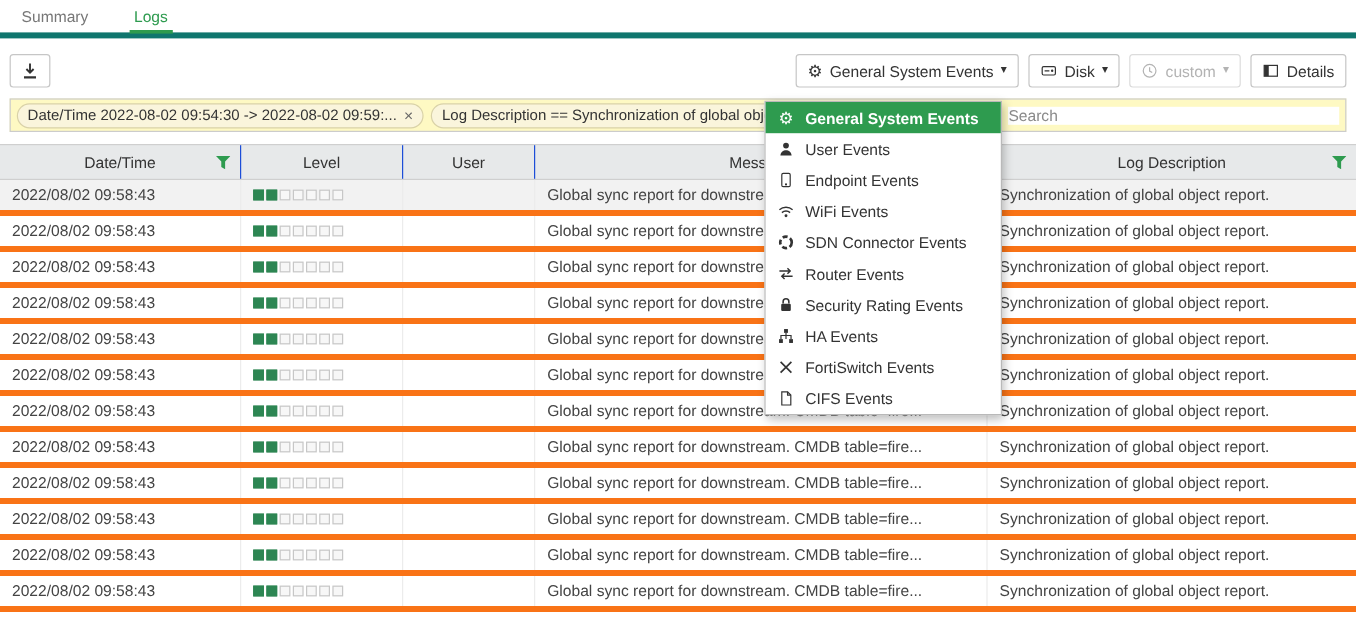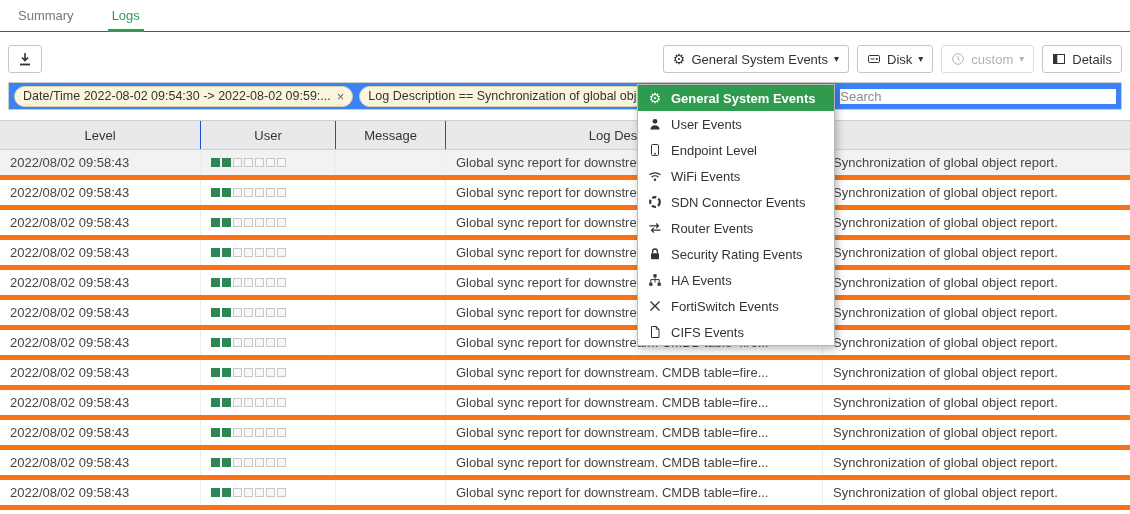--- a/index.html
+++ b/index.html
@@ -1,38 +1,38 @@
 <!DOCTYPE html>
 <html style="--accent: #2e9b4f; --level-on: #2d8653; --chip-bg: #faf5dc;"><head>
 <meta charset="utf-8">
 <style>
   * { margin:0; padding:0; box-sizing:border-box; }
   html,body { width:1130px; height:514px; overflow:hidden; background:#fff;
     font-family:"Liberation Sans","DejaVu Sans",sans-serif; font-size:13px; color:#333; }
   .app { position:relative; width:1130px; height:514px; }
 
   
-  .tabbar { height:32px; border-bottom:1px solid #0f766e; display:flex; align-items:stretch; padding-left:14px; gap:30px; }
+  .tabbar { height:32px; border-bottom:5px solid #0f766e; display:flex; align-items:stretch; padding-left:14px; gap:30px; }
   .tab { display:flex; align-items:center; padding:0 4px; color:#777; cursor:pointer; position:relative; }
   .tab.active { color:var(--accent); }
   .tab.active::after { content:""; position:absolute; left:0; right:0; bottom:-1px; height:3px; background:var(--accent); }
 
   
   .toolbar { position:absolute; top:44px; left:8px; right:8px; height:30px; display:flex; justify-content:space-between; align-items:center; }
   .toolbar-right { display:flex; gap:8px; }
   .btn { height:28px; display:inline-flex; align-items:center; gap:6px; padding:0 9px; background:#fff;
     border:1px solid #c6c6c6; border-radius:3px; font-size:13px; color:#333; cursor:pointer; font-family:inherit; }
   .btn .icon { display:inline-flex; align-items:center; line-height:1; }
   .btn.disabled { color:#b3b3b3; border-color:#dcdcdc;text-align:center; }
   .btn.disabled .icon svg { stroke:#b3b3b3; }
   .caret { font-size:10px; line-height:1; }
   .gear-glyph { font-size:14px; line-height:1; }
 
   
-  .filterbar { position:absolute; top:82px; left:8px; right:8px; height:28px; border:1px solid #ccc; background:#3b82f6;
+  .filterbar { position:absolute; top:82px; left:8px; right:8px; height:28px; border:1px solid #ccc; background:#fef9c3;
     display:flex; align-items:center; gap:21px; padding:0 5px; }
   .chip { display:inline-flex; align-items:center; gap:6px; height:21px; padding:0 8px; background:var(--chip-bg);
     border:1px solid #d9d2a8; border-radius:11px; font-size:12.5px; color:#333; white-space:nowrap; }
   .chip-wide { width:406px; overflow:hidden; }
   .chip-wide .chip-label { flex:1; overflow:hidden; }
   .chip-close { color:#666; cursor:pointer; font-size:13px; line-height:1; }
   .addfilter { display:inline-flex; cursor:pointer; }
   .searchwrap { display:flex; align-items:center; gap:5px; flex:1; color:#555; }
   .search-input { border:none; outline:none; flex:1; font-size:13px; font-family:inherit; color:#333; }
   .search-input::placeholder { color:#8a8a8a; }
@@ -143,20 +143,28 @@
             <path d="M9 9l3.5 3.5" stroke="#555" stroke-width="1.5"></path>
           </svg>
         </span>
       <input class="search-input" type="text" placeholder="Search" style="">
     </span>
   </div>
 
   <div class="table">
     <div class="thead">
         <div class="th">
+          <span>Date/Time</span>
+          <span class="funnel">
+            <svg viewBox="0 0 12 11" width="12" height="11">
+              <path d="M0 0h12L7.6 4.6V11L4.4 9.2V4.6Z" fill="currentColor"></path>
+            </svg>
+          </span>
+        </div>
+        <div class="th">
           <span>Level</span>
         </div>
         <div class="th">
           <span>User</span>
         </div>
         <div class="th">
           <span>Message</span>
         </div>
         <div class="th">
           <span>Log Description</span>
@@ -365,21 +373,21 @@
         </span>
         <span>User Events</span>
       </div>
       <div class="menu-item">
         <span class="mi-icon">
           <svg viewBox="0 0 14 14" width="14" height="14">
             <rect x="3.5" y="1.5" width="7" height="11" rx="1.2" fill="none" stroke="currentColor"></rect>
             <circle cx="7" cy="10.7" r=".9" fill="currentColor"></circle>
           </svg>
         </span>
-        <span>Endpoint Level</span>
+        <span>Endpoint Events</span>
       </div>
       <div class="menu-item">
         <span class="mi-icon">
           <svg viewBox="0 0 14 14" width="14" height="14">
             <path d="M1.5 5.8a8.5 8.5 0 0 1 11 0" fill="none" stroke="currentColor" stroke-width="1.2"></path>
             <path d="M3.6 8.2a5 5 0 0 1 6.8 0" fill="none" stroke="currentColor" stroke-width="1.2"></path>
             <circle cx="7" cy="10.8" r="1.2" fill="currentColor"></circle>
           </svg>
         </span>
         <span>WiFi Events</span>

